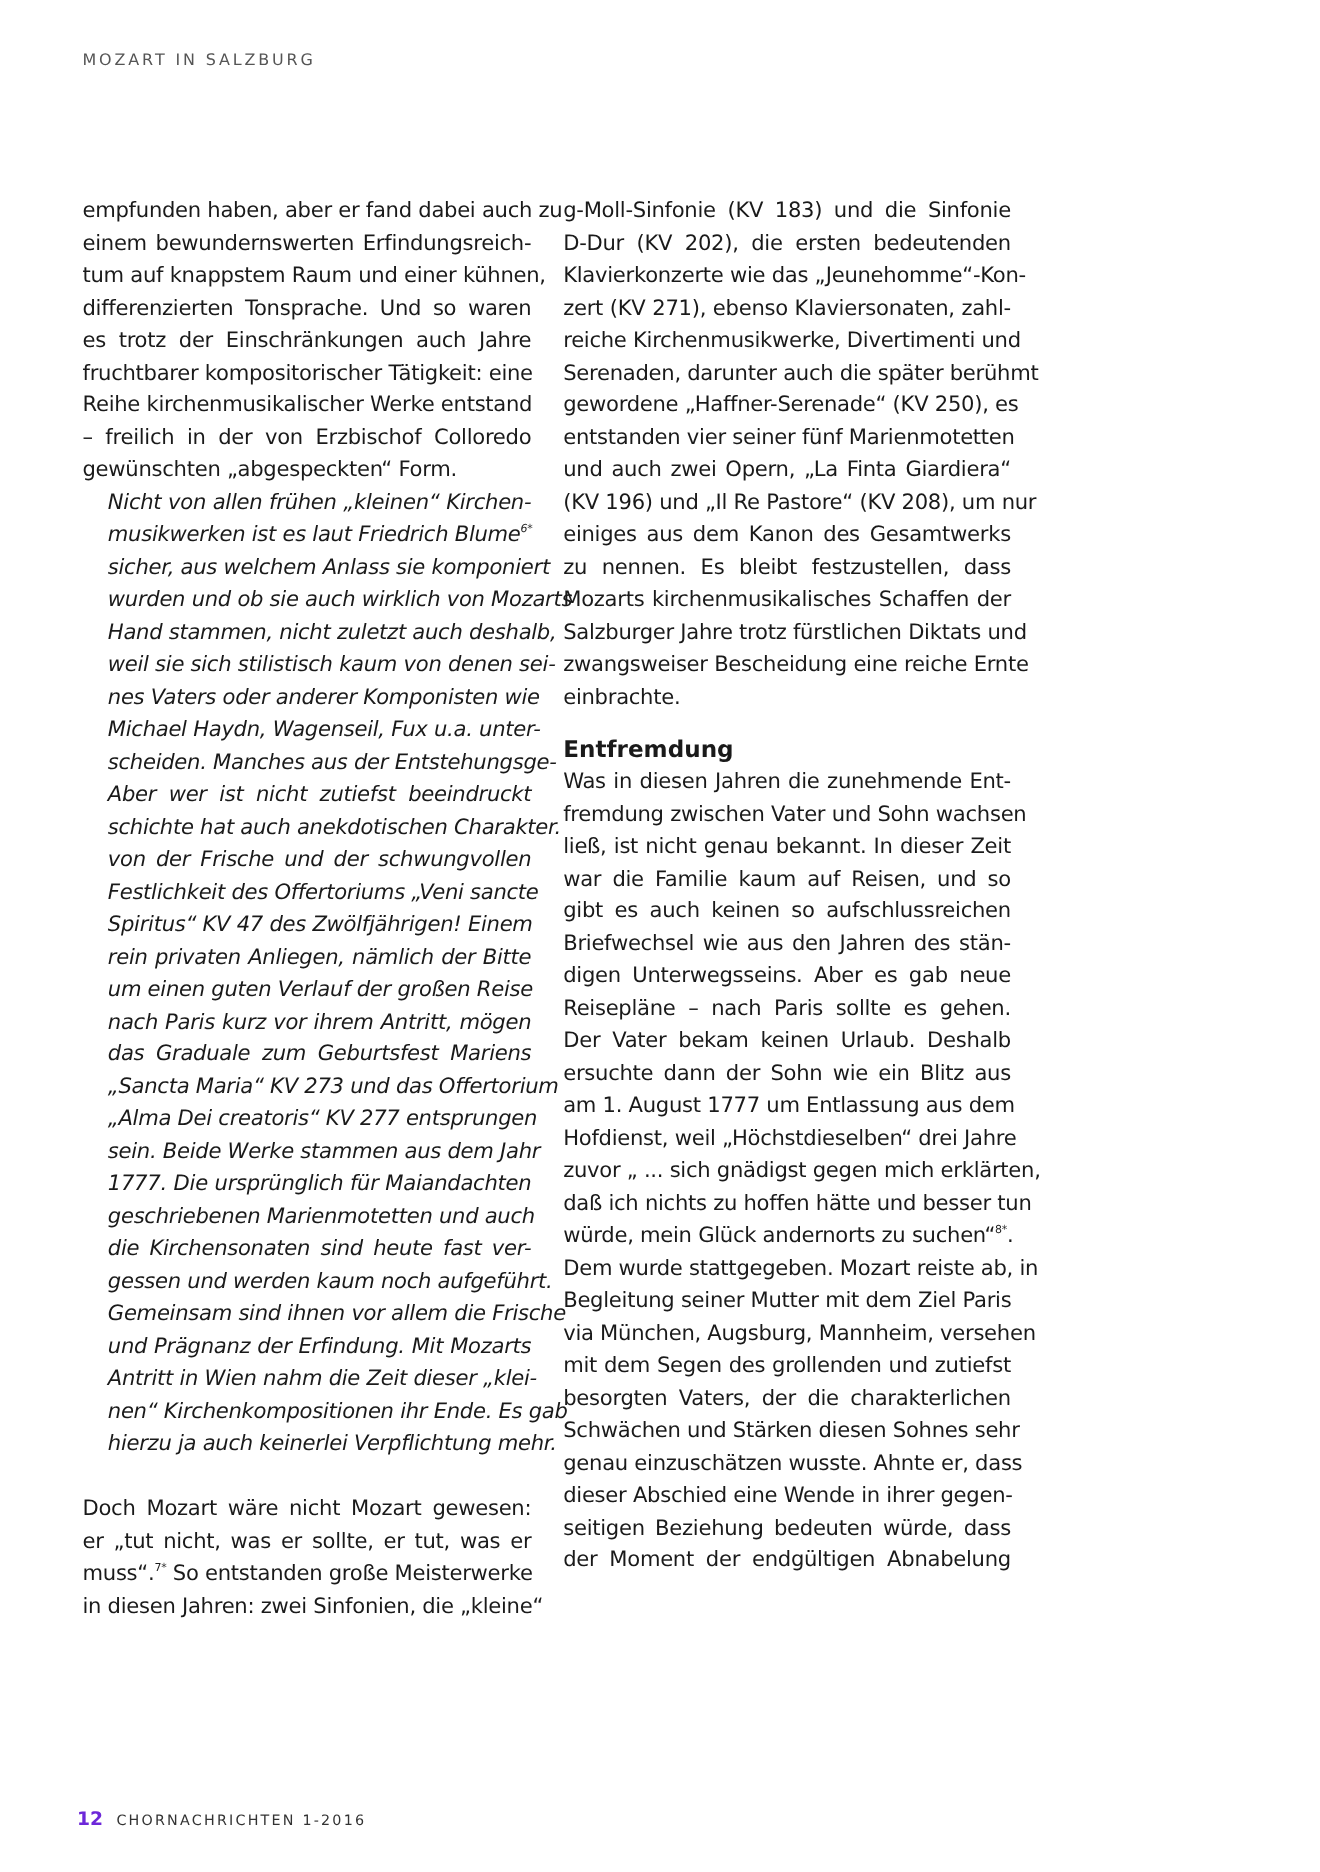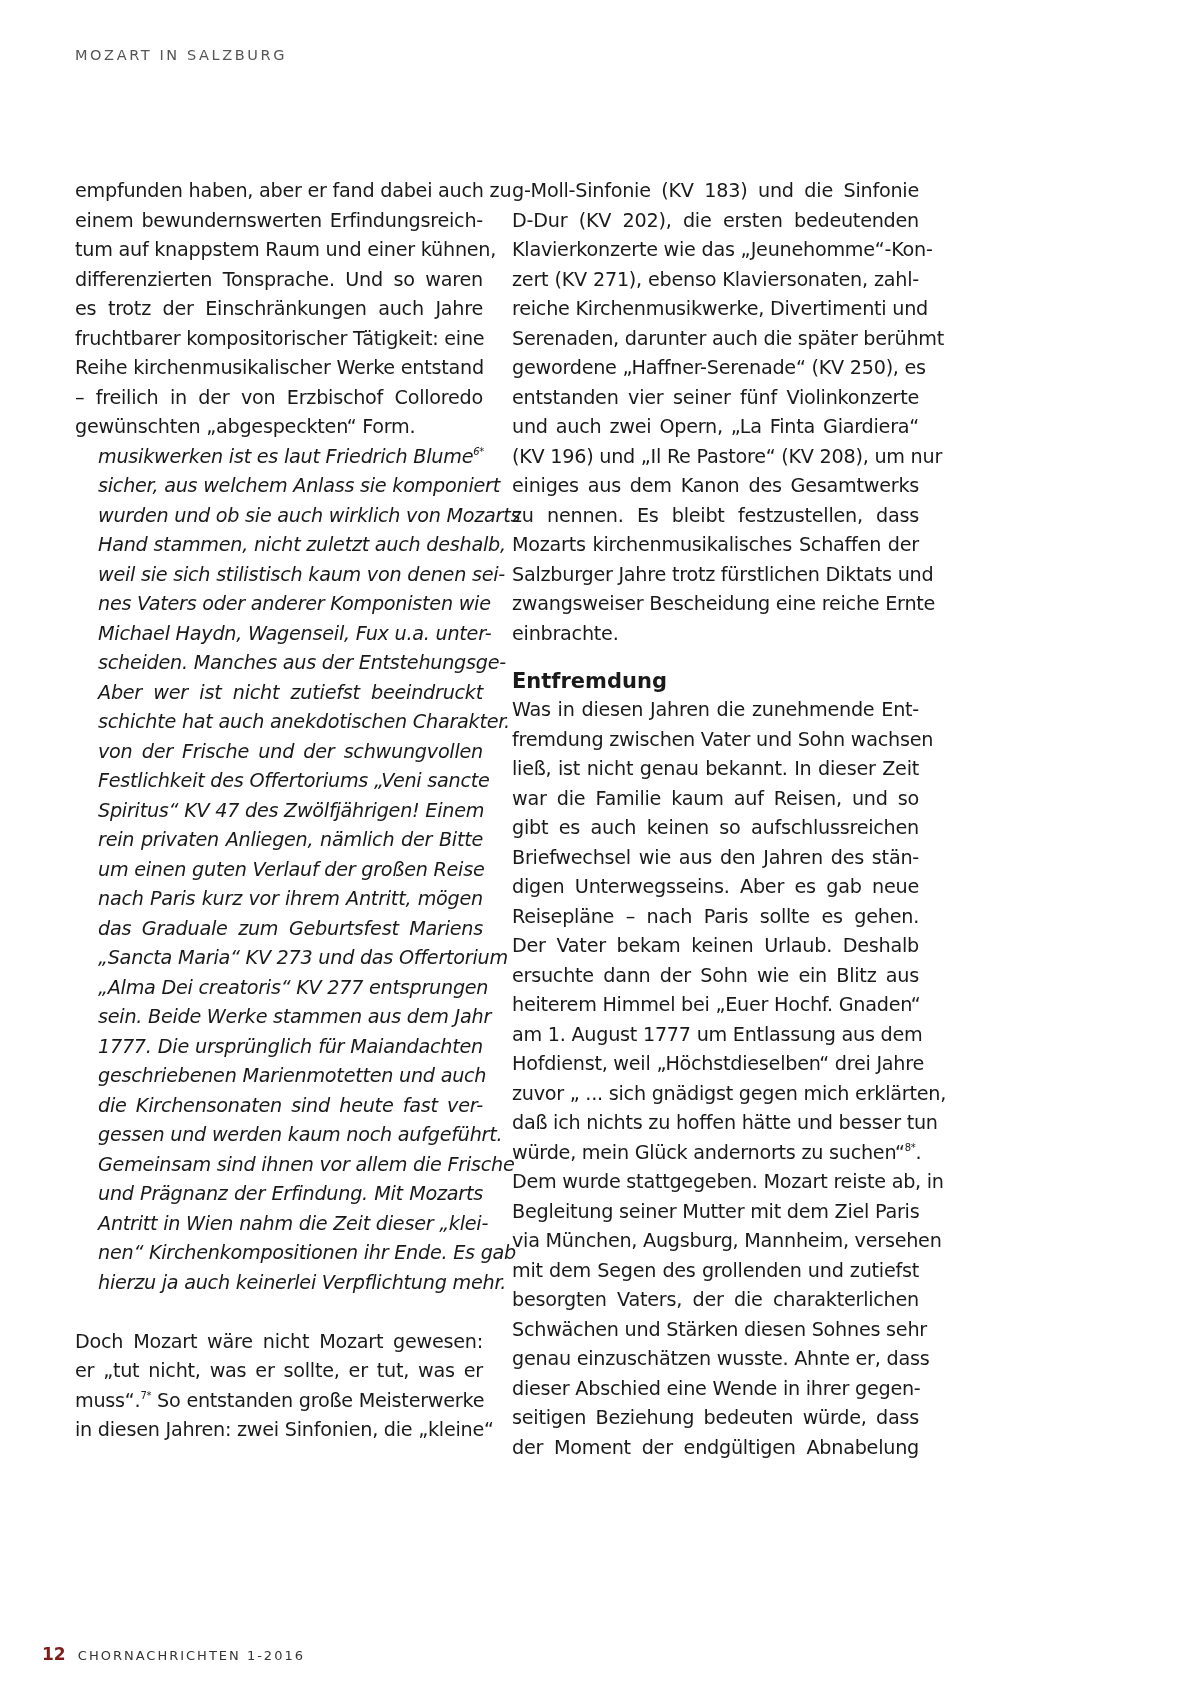--- a/index.html
+++ b/index.html
@@ -11,21 +11,21 @@
   .col-left { left: 75px; width: 408px; }
   .col-right { left: 512px; width: 407px; }
   .line { height: 29.5px; line-height: 29.5px; font-size: 19.2px; white-space: nowrap;
           text-align: justify; text-align-last: justify; overflow: visible; letter-spacing: -0.25px; }
   .line.last { text-align-last: left; }
   .italic { font-style: italic; }
   .quote-block { margin-left: 23px; }
   .gap { height: 29.5px; }
   .heading { height: 35px; line-height: 42px; font-size: 21px; font-weight: bold; color: #1a1a1a; letter-spacing: 0; }
   .footer { position: absolute; left: 42px; top: 1644px; font-size: 13px; color: #333; }
-  .footer .page-num { font-size: 17px; font-weight: bold; margin-right: 8px; color:#7f1d1d; }
+  .footer .page-num { font-size: 17px; font-weight: bold; margin-right: 8px; color:#6d28d9;margin-left:28px; }
   .footer .pub { letter-spacing: 2px; }
   sup { font-size: 10px; line-height: 0; vertical-align: 8px; }
 </style>
 </head>
 <body>
 
 <div class="running-head">MOZART IN SALZBURG</div>
 
 <div class="col col-left">
   <div>
@@ -34,20 +34,21 @@
     <div class="line">tum auf knappstem Raum und einer kühnen,</div>
     <div class="line">differenzierten Tonsprache. Und so waren</div>
     <div class="line">es trotz der Einschränkungen auch Jahre</div>
     <div class="line">fruchtbarer kompositorischer Tätigkeit: eine</div>
     <div class="line">Reihe kirchenmusikalischer Werke entstand</div>
     <div class="line">– freilich in der von Erzbischof Colloredo</div>
     <div class="line last">gewünschten „abgespeckten“ Form.</div>
   </div>
 
   <div class="quote-block italic">
+    <div class="line">Nicht von allen frühen „kleinen“ Kirchen-</div>
     <div class="line"><span>musikwerken ist es laut Friedrich Blume</span><sup>6*</sup></div>
     <div class="line">sicher, aus welchem Anlass sie komponiert</div>
     <div class="line">wurden und ob sie auch wirklich von Mozarts</div>
     <div class="line">Hand stammen, nicht zuletzt auch deshalb,</div>
     <div class="line">weil sie sich stilistisch kaum von denen sei-</div>
     <div class="line">nes Vaters oder anderer Komponisten wie</div>
     <div class="line">Michael Haydn, Wagenseil, Fux u.a. unter-</div>
     <div class="line">scheiden. Manches aus der Entstehungsge-</div>
     <div class="line">Aber wer ist nicht zutiefst beeindruckt</div>
     <div class="line">schichte hat auch anekdotischen Charakter.</div>
@@ -84,21 +85,21 @@
 
 <div class="col col-right">
   <div>
     <div class="line">g-Moll-Sinfonie (KV 183) und die Sinfonie</div>
     <div class="line">D-Dur (KV 202), die ersten bedeutenden</div>
     <div class="line">Klavierkonzerte wie das „Jeunehomme“-Kon-</div>
     <div class="line">zert (KV 271), ebenso Klaviersonaten, zahl-</div>
     <div class="line">reiche Kirchenmusikwerke, Divertimenti und</div>
     <div class="line">Serenaden, darunter auch die später berühmt</div>
     <div class="line">gewordene „Haffner-Serenade“ (KV 250), es</div>
-    <div class="line">entstanden vier seiner fünf Violinkonzerte</div>
+    <div class="line">entstanden vier seiner fünf Marienmotetten</div>
     <div class="line">und auch zwei Opern, „La Finta Giardiera“</div>
     <div class="line">(KV 196) und „Il Re Pastore“ (KV 208), um nur</div>
     <div class="line">einiges aus dem Kanon des Gesamtwerks</div>
     <div class="line">zu nennen. Es bleibt festzustellen, dass</div>
     <div class="line">Mozarts kirchenmusikalisches Schaffen der</div>
     <div class="line">Salzburger Jahre trotz fürstlichen Diktats und</div>
     <div class="line">zwangsweiser Bescheidung eine reiche Ernte</div>
     <div class="line last">einbrachte.</div>
   </div>
 
@@ -109,21 +110,20 @@
     <div class="line">Was in diesen Jahren die zunehmende Ent-</div>
     <div class="line">fremdung zwischen Vater und Sohn wachsen</div>
     <div class="line">ließ, ist nicht genau bekannt. In dieser Zeit</div>
     <div class="line">war die Familie kaum auf Reisen, und so</div>
     <div class="line">gibt es auch keinen so aufschlussreichen</div>
     <div class="line">Briefwechsel wie aus den Jahren des stän-</div>
     <div class="line">digen Unterwegsseins. Aber es gab neue</div>
     <div class="line">Reisepläne – nach Paris sollte es gehen.</div>
     <div class="line">Der Vater bekam keinen Urlaub. Deshalb</div>
     <div class="line">ersuchte dann der Sohn wie ein Blitz aus</div>
-    <div class="line">heiterem Himmel bei „Euer Hochf. Gnaden“</div>
     <div class="line">am 1. August 1777 um Entlassung aus dem</div>
     <div class="line">Hofdienst, weil „Höchstdieselben“ drei Jahre</div>
     <div class="line">zuvor „ ... sich gnädigst gegen mich erklärten,</div>
     <div class="line">daß ich nichts zu hoffen hätte und besser tun</div>
     <div class="line"><span>würde, mein Glück andernorts zu suchen“</span><sup>8*</sup><span>.</span></div>
     <div class="line">Dem wurde stattgegeben. Mozart reiste ab, in</div>
     <div class="line">Begleitung seiner Mutter mit dem Ziel Paris</div>
     <div class="line">via München, Augsburg, Mannheim, versehen</div>
     <div class="line">mit dem Segen des grollenden und zutiefst</div>
     <div class="line">besorgten Vaters, der die charakterlichen</div>

